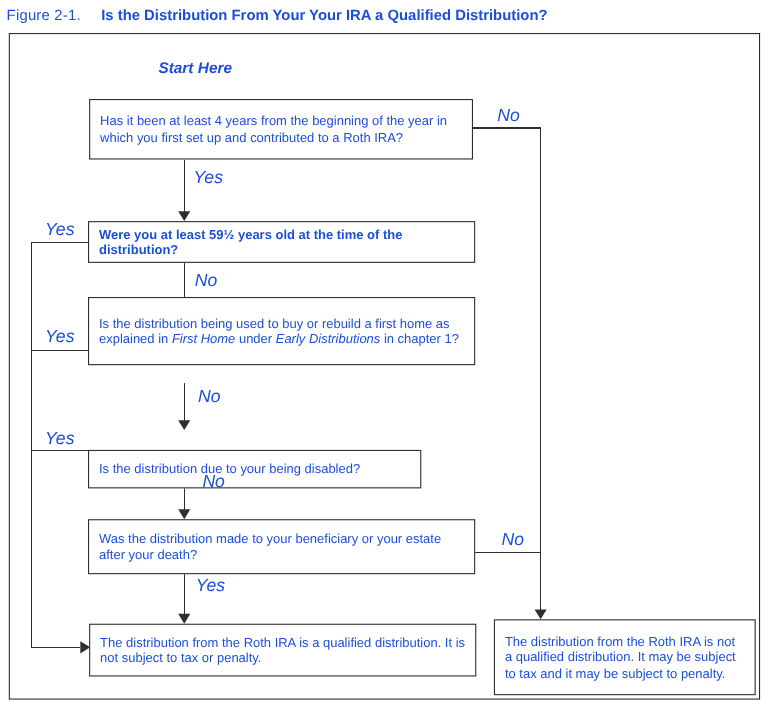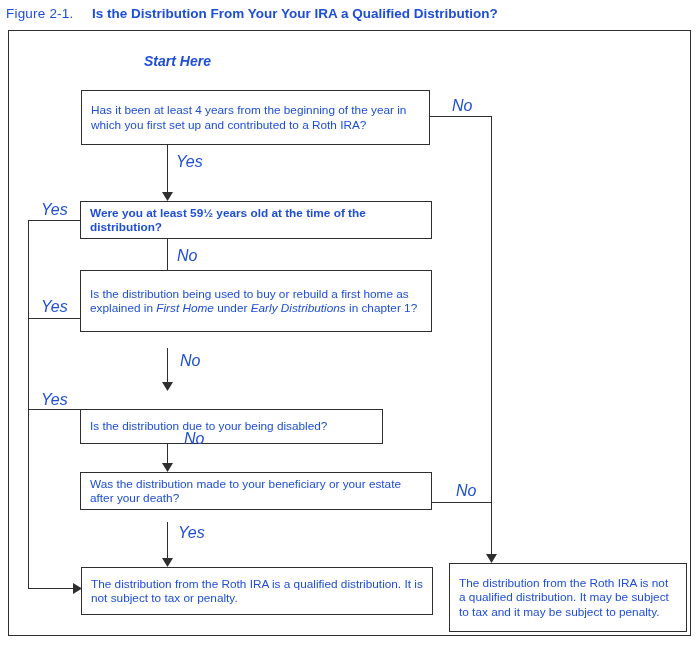--- a/index.html
+++ b/index.html
@@ -120,21 +120,21 @@
   </div>
 
   <div class="node" style="left:80px; top:270px; width:352px; height:62px;">
     <div><span>Is the distribution being used to buy or rebuild a first home as explained in </span><span class="it">First Home</span><span> under </span><span class="it">Early Distributions</span><span> in chapter 1?</span></div>
   </div>
 
   <div class="node" style="left:80px; top:391px; width:303px; height:35px;margin-top:18px;">
     <div><span>Is the distribution due to your being disabled?</span></div>
   </div>
 
-  <div class="node" style="left:80px; top:472px; width:352px; height:38px;">
+  <div class="node" style="left:80px; top:472px; width:352px; height:50px;">
     <div><span>Was the distribution made to your beneficiary or your estate after your death?</span></div>
   </div>
 
   <div class="node" style="left:81px; top:567px; width:352px; height:48px;justify-content:center;">
     <div><span>The distribution from the Roth IRA is a qualified distribution. It is not subject to tax or penalty.</span></div>
   </div>
 
   <div class="node" style="left:449px; top:563px; width:238px; height:69px;">
     <div><span>The distribution from the Roth IRA is not a qualified distribution. It may be subject to tax and it may be subject to penalty.</span></div>
   </div>

